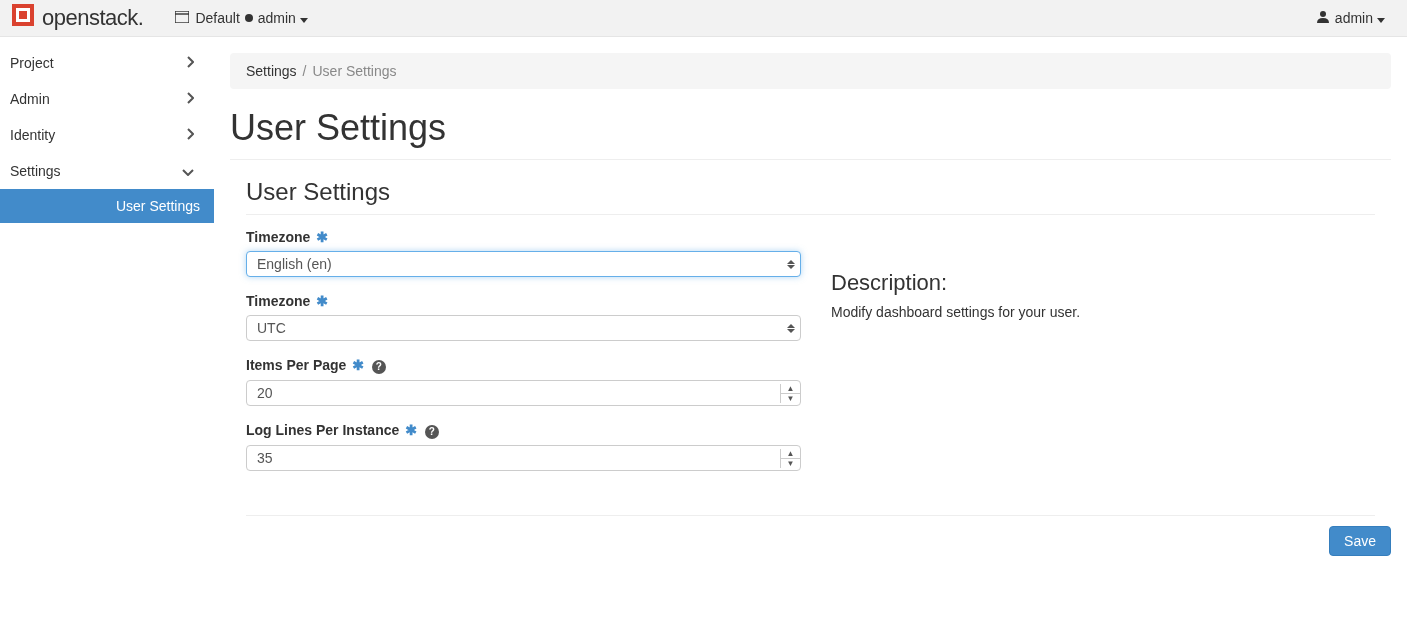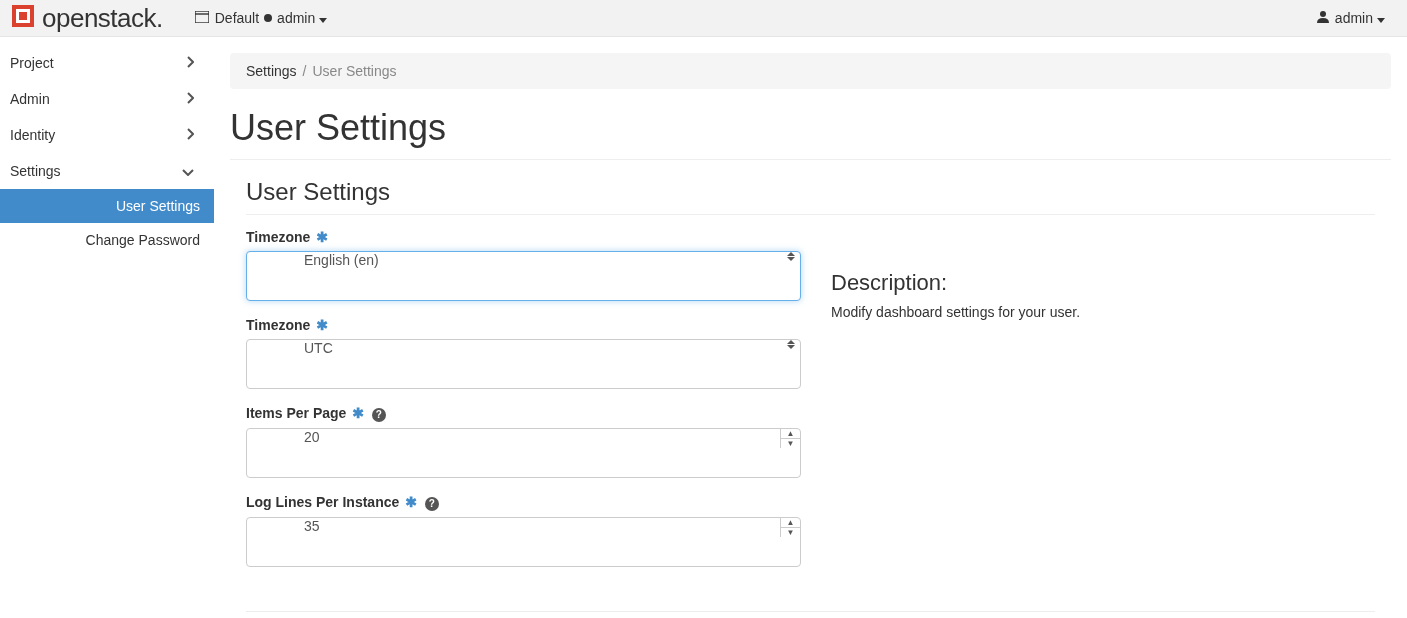--- a/index.html
+++ b/index.html
@@ -17,21 +17,21 @@
     background: #f2f2f2;
     border-bottom: 1px solid #e5e5e5;
     display: flex;
     align-items: center;
     padding-right: 16px;
   }
   .brand {
     display: flex;
     align-items: center;
     padding: 0 12px;
-    font-size: 26px;
+    font-size: 22px;
     font-weight: 400;
     color: #333;
     letter-spacing: -0.5px;
   }
   .brand svg { margin-right: 8px; }
   .brand-text { font-weight: 400; }
   .context {
     display: flex;
     align-items: center;
     margin-left: 20px;
@@ -181,27 +181,26 @@
     font-weight: 700;
     align-items: center;
     justify-content: center;
     margin-left: 4px;
     line-height: 1;
   }
 
   .select-wrap, .number-wrap {
     position: relative;
     display: flex;
-    align-items: flex-start;
+    align-items: center;
     border: 1px solid #ccc;
     border-radius: 4px;
-    height: 50px;
+    height: 26px;
     width: 100%;
     background: #fff;
-    padding-left: 47px;
   }
   .select-wrap.focused {
     border-color: #66afe9;
     box-shadow: 0 0 6px rgba(102,175,233,0.5);
   }
   .select-value, .number-value {
     flex: 1;
     padding: 0 10px;
     display: flex;
     align-items: center;
@@ -333,23 +332,20 @@
       <span class="chev">
         <svg width="12" height="8" viewBox="0 0 12 8">
             <polyline points="1,2 6,7 11,2" fill="none" stroke="#555" stroke-width="2"></polyline>
           </svg>
       </span>
     </div>
     <div class="subnav">
       <div class="subitem active">
         <span>User Settings</span>
       </div>
-      <div class="subitem">
-        <span>Change Password</span>
-      </div>
     </div>
   </div>
 
   <div class="main">
     <div class="breadcrumb">
       <span class="bc-link">Settings</span>
       <span class="bc-sep">/</span>
       <span class="bc-current">User Settings</span>
     </div>
 

